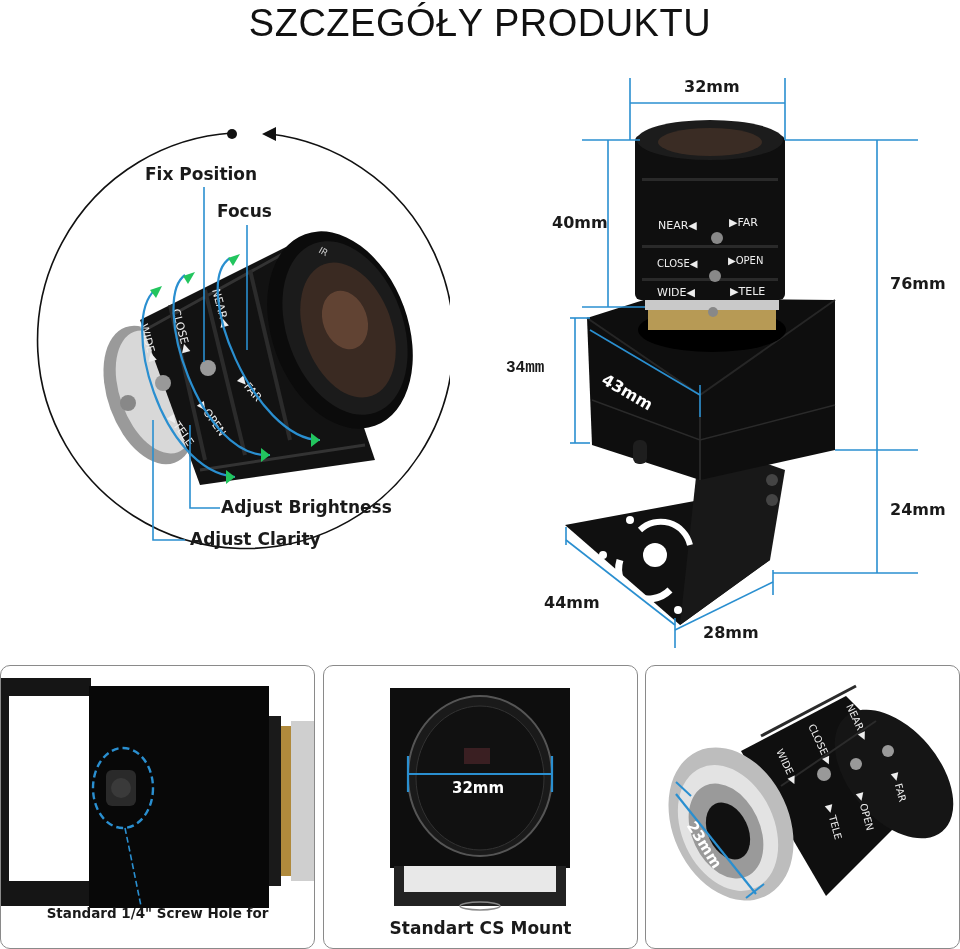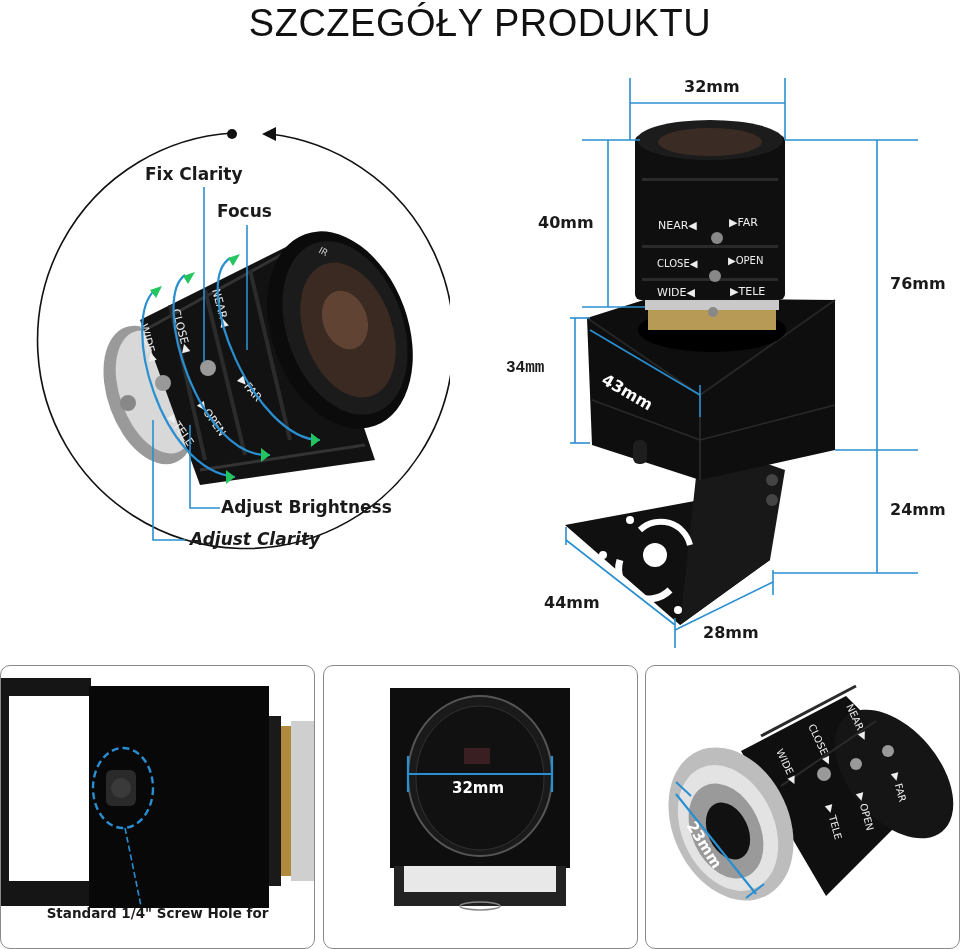--- a/index.html
+++ b/index.html
@@ -70,24 +70,24 @@
     </g>
 
     <g fill="none" stroke="#2a8fd0" stroke-width="1.6">
       <path d="M 204 187 L 204 362"></path>
       <path d="M 247 225 L 247 350"></path>
       <path d="M 190 425 L 190 508 L 220 508"></path>
       <path d="M 153 420 L 153 540 L 185 540"></path>
     </g>
   </svg>
 
-  <div class="abs lbl" style="left:145px;top:54px;font-size:17px;">Fix Clarity</div>
+  <div class="abs lbl" style="left:145px;top:54px;font-size:17px;">Fix Position</div>
   <div class="abs lbl" style="left:217px;top:91px;font-size:17px;text-align:right;">Focus</div>
   <div class="abs lbl" style="left:221px;top:387px;font-size:17px;">Adjust Brightness</div>
-  <div class="abs lbl" style="left:190px;top:419px;font-size:17px;font-style:italic;">Adjust Clarity</div>
+  <div class="abs lbl" style="left:190px;top:419px;font-size:17px;">Adjust Clarity</div>
 </div>
 
 <div class="abs" style="left:480px;top:70px;width:480px;height:590px;">
   <svg width="480" height="590" viewBox="480 70 480 590">
 
     <g>
       <path d="M 565 525 L 700 500 L 770 560 L 680 625 Z" fill="#101010"></path>
       <path d="M 680 625 L 770 560 L 785 470 L 700 440 Z" fill="#181818"></path>
       <circle cx="655" cy="555" r="12" fill="#fff"></circle>
       <path d="M 620 560 A 30 30 0 0 0 670 590" fill="none" stroke="#fff" stroke-width="7"></path>
@@ -146,21 +146,21 @@
       <path d="M 700 385 L 700 417"></path>
       <path d="M 566 527 L 566 545"></path>
       <path d="M 566 540 L 675 625"></path>
       <path d="M 675 618 L 675 648"></path>
       <path d="M 675 630 L 773 582"></path>
       <path d="M 773 570 L 773 595"></path>
     </g>
   </svg>
 
   <div class="abs dim" style="left:204px;top:7px;">32mm</div>
-  <div class="abs dim" style="left:58px;top:143px;">40mm</div>
+  <div class="abs dim" style="left:72px;top:143px;">40mm</div>
   <div class="abs dim" style="left:410px;top:204px;">76mm</div>
   <div class="abs dim" style="left:26px;top:289px;font-family:Liberation Mono, monospace;">34mm</div>
   <div class="abs dim" style="left:128px;top:300px;color:#fff;transform:rotate(30deg);transform-origin:left top;">43mm</div>
   <div class="abs dim" style="left:410px;top:430px;">24mm</div>
   <div class="abs dim" style="left:64px;top:523px;">44mm</div>
   <div class="abs dim" style="left:223px;top:553px;">28mm</div>
 </div>
 
 <div class="abs panel" style="left:0;top:665px;width:313px;height:282px;">
   <svg width="313" height="282" viewBox="0 0 313 282">
@@ -186,20 +186,21 @@
     <rect x="80" y="200" width="152" height="26" fill="#e8e8e8"></rect>
     <ellipse cx="156" cy="240" rx="20" ry="4" fill="none" stroke="#888" stroke-width="1.5"></ellipse>
     <ellipse cx="156" cy="110" rx="72" ry="80" fill="#1a1a1a" stroke="#555" stroke-width="2"></ellipse>
     <ellipse cx="156" cy="112" rx="64" ry="72" fill="#111" stroke="#333" stroke-width="1"></ellipse>
     <rect x="140" y="82" width="26" height="16" fill="#3a1f22"></rect>
     <path d="M 84 108 L 228 108" stroke="#2a8fd0" stroke-width="2.2"></path>
     <path d="M 84 90 L 84 126" stroke="#2a8fd0" stroke-width="2.2"></path>
     <path d="M 228 90 L 228 126" stroke="#2a8fd0" stroke-width="2.2"></path>
   </svg>
   <div class="abs" style="left:128px;top:113px;font-family:'DejaVu Sans',sans-serif;font-weight:bold;font-size:15px;color:#fff;">32mm</div>
+  <div class="abs cap" style="left:0;top:252px;width:313px;font-size:17px;">Standart CS Mount</div>
 </div>
 
 <div class="abs panel" style="left:645px;top:665px;width:313px;height:282px;">
   <svg width="313" height="282" viewBox="0 0 313 282">
     <path d="M 95 85 L 200 30 L 290 120 L 180 230 Z" fill="#0f0f0f"></path>
     <ellipse cx="248" cy="108" rx="45" ry="75" fill="#151515" transform="rotate(-40 248 108)"></ellipse>
     <path d="M 115 70 L 210 20" stroke="#2b2b2b" stroke-width="3"></path>
     <path d="M 135 120 L 230 55" stroke="#2b2b2b" stroke-width="2"></path>
     <ellipse cx="85" cy="158" rx="58" ry="80" fill="#bdbdbd" transform="rotate(-25 85 158)"></ellipse>
     <ellipse cx="82" cy="162" rx="46" ry="66" fill="#e3e3e3" transform="rotate(-25 82 162)"></ellipse>

